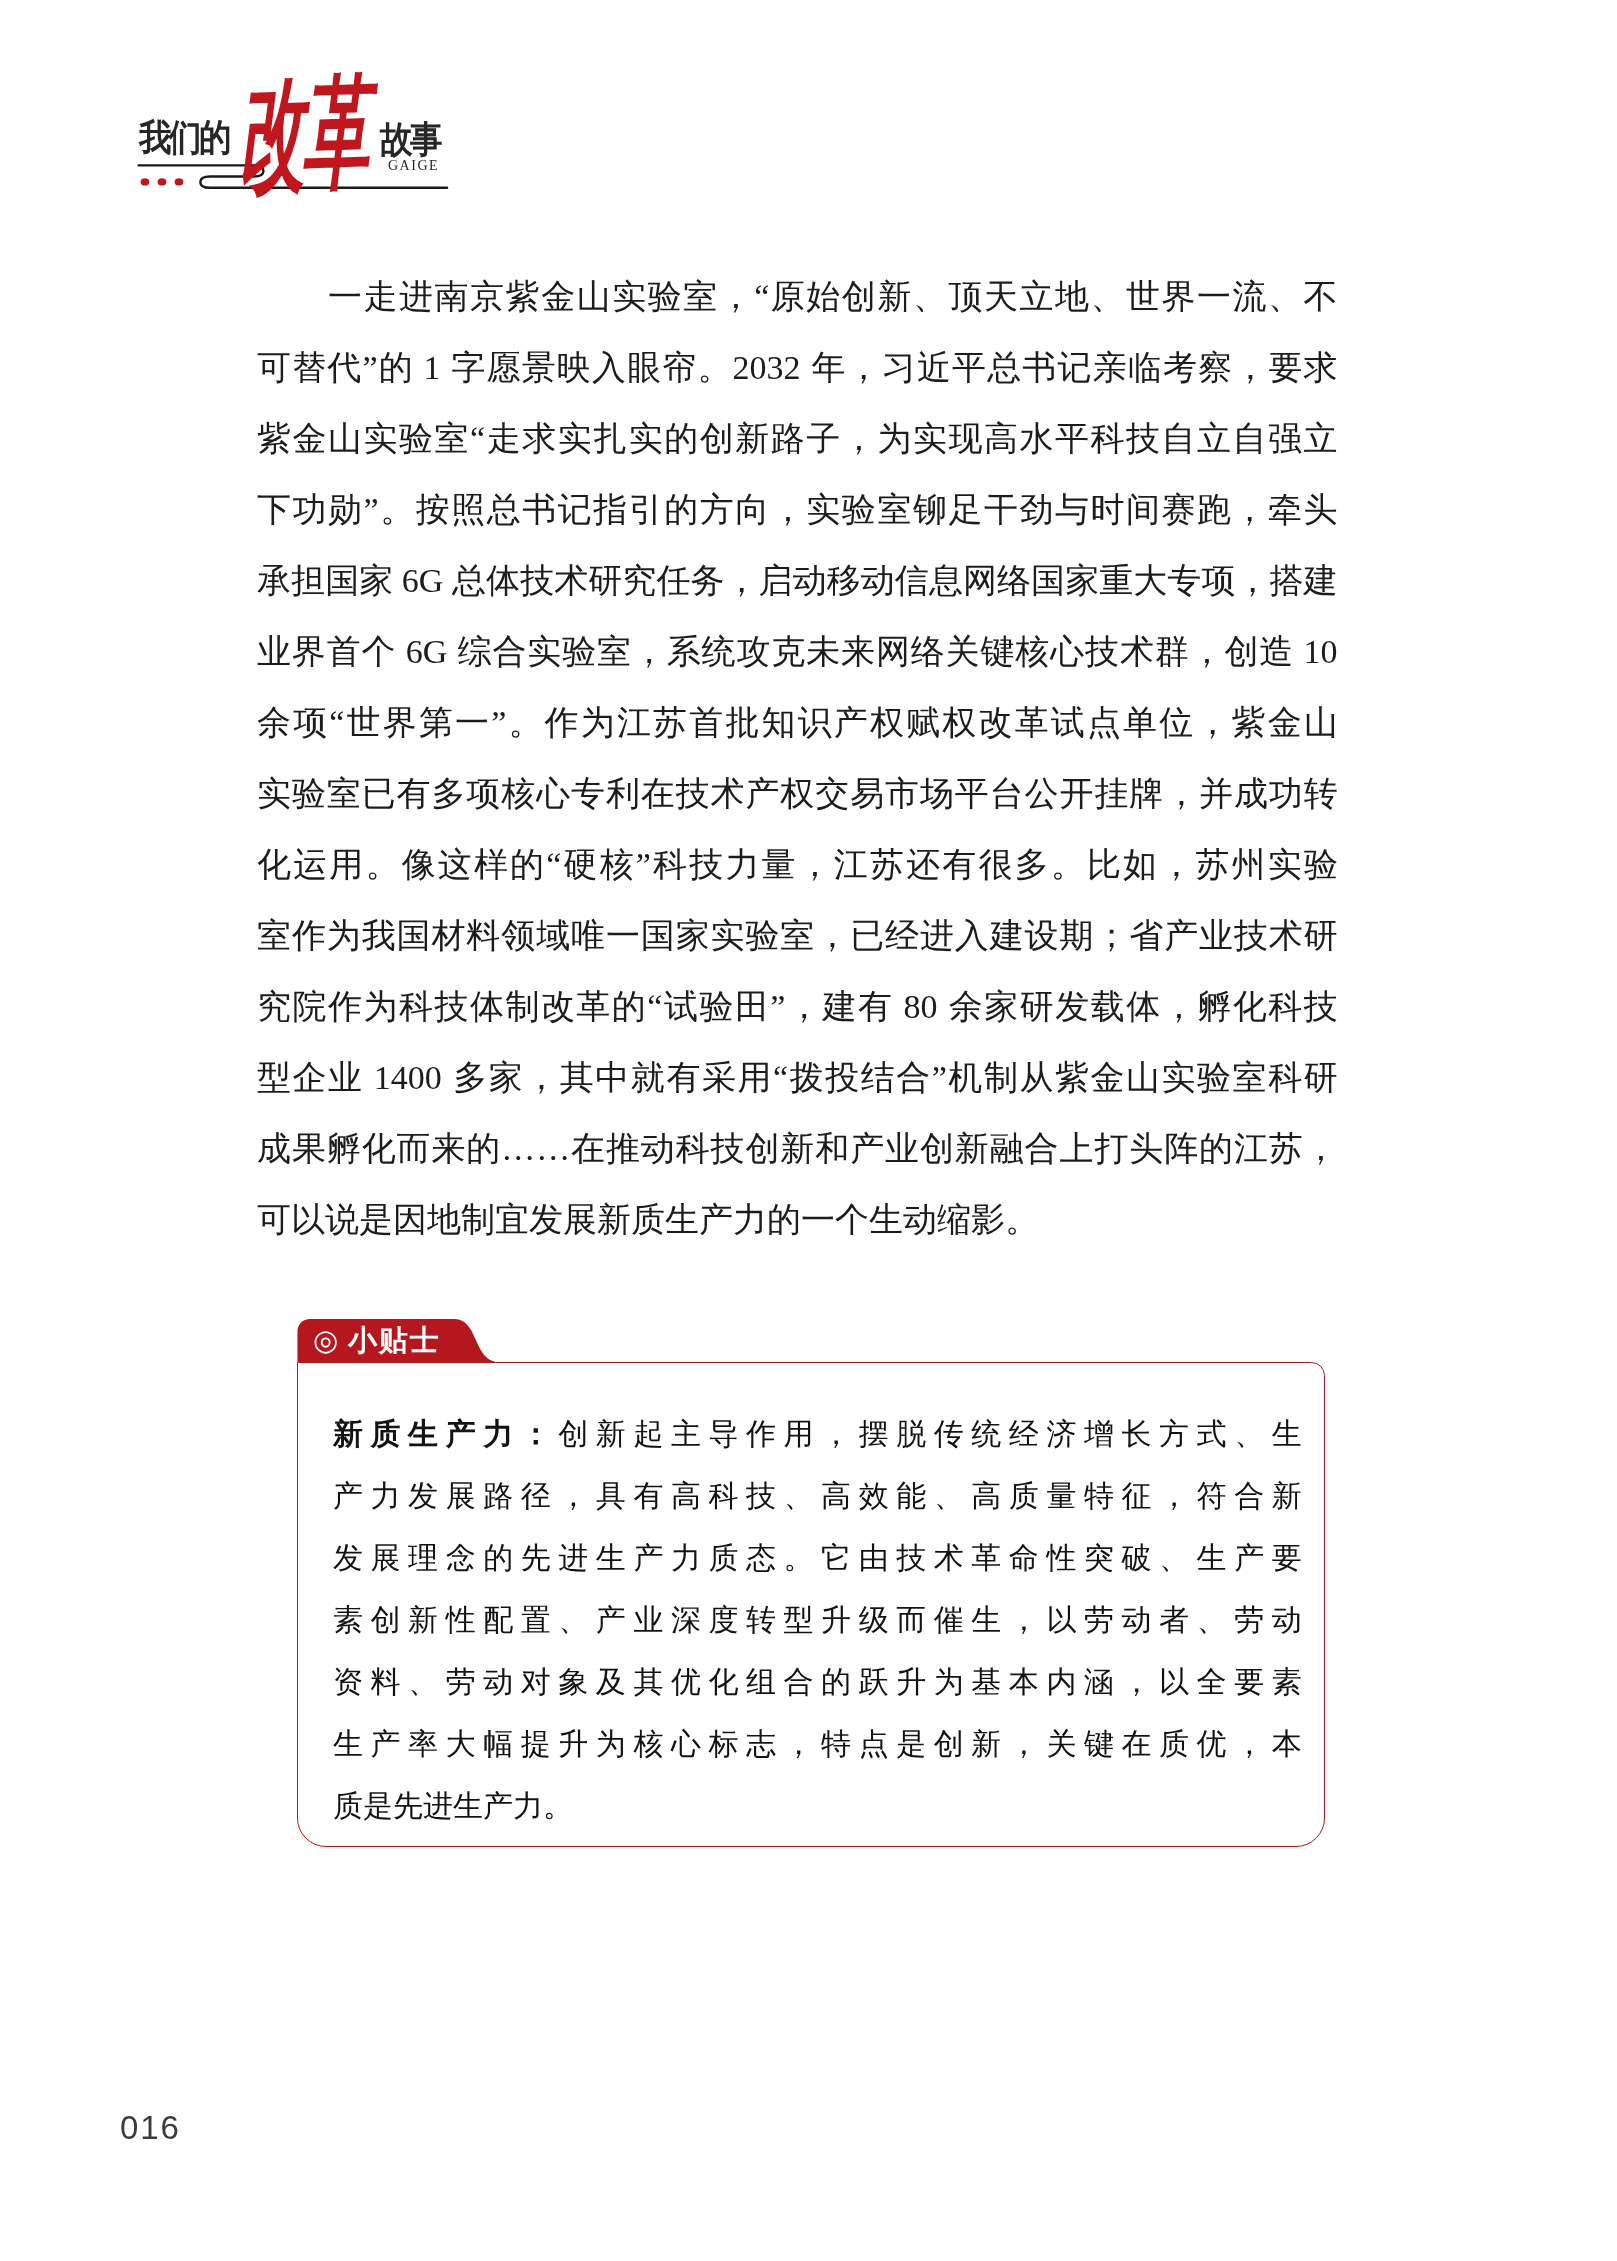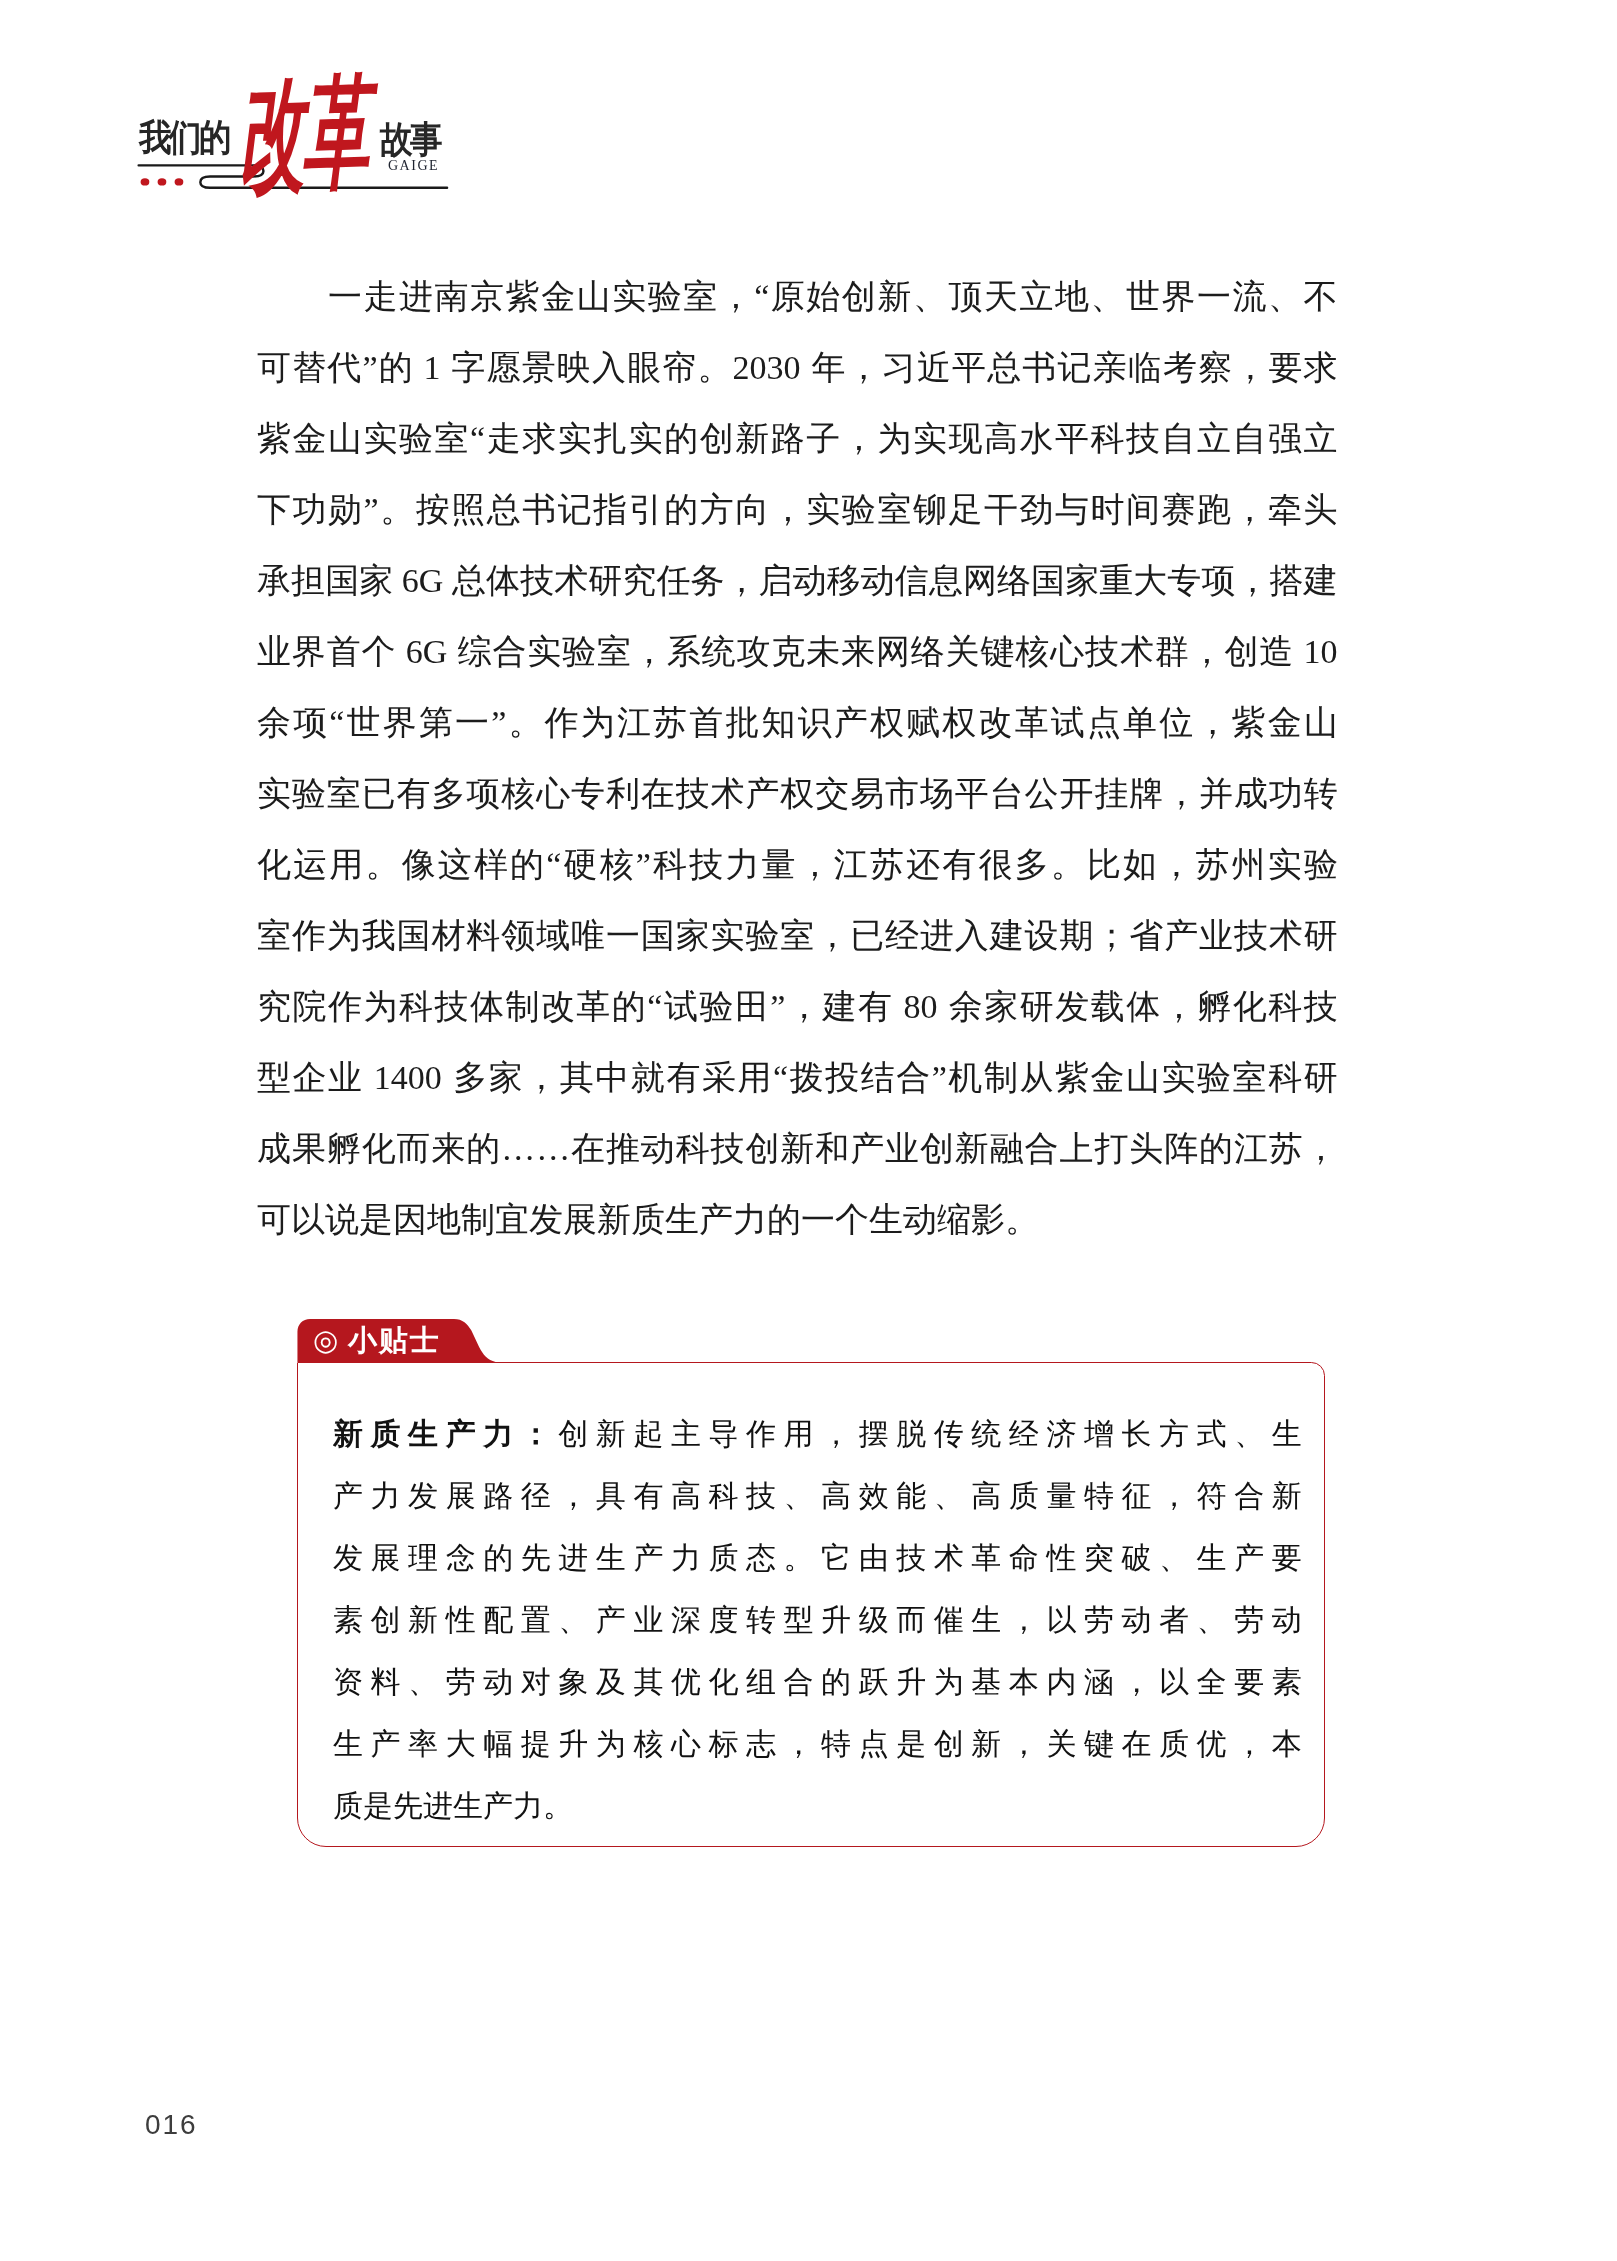--- a/index.html
+++ b/index.html
@@ -76,22 +76,22 @@
   .tip-content{
     position:absolute;left:333px;top:1403px;width:969px;
     font-size:30px;color:#121212;
   }
   .tip-content .jline{height:62px;line-height:62px;}
   .tip-lines .jline:last-child{justify-content:flex-start;}
   .term{font-weight:700;}
 
   
   .page-number{
-    position:absolute;left:145px;top:2109px;
-    font-size:28px;font-weight:300;letter-spacing:1.9px;color:#3d3d3d;
+    position:absolute;left:120px;top:2109px;
+    font-size:33px;font-weight:300;letter-spacing:1.9px;color:#3d3d3d;
     font-family:"Liberation Sans","DejaVu Sans",sans-serif;
   }
 </style>
 </head>
 <body>
 
 <div class="page">
 
   <div class="logo">
     <svg class="logo-deco" width="321" height="34" viewBox="0 0 660 70">
@@ -151,21 +151,21 @@
         <span class="ch">1</span>
         <span class="ch"> </span>
         <span class="ch">字</span>
         <span class="ch">愿</span>
         <span class="ch">景</span>
         <span class="ch">映</span>
         <span class="ch">入</span>
         <span class="ch">眼</span>
         <span class="ch">帘</span>
         <span class="ch">。</span>
-        <span class="ch">2030</span>
+        <span class="ch">2032</span>
         <span class="ch"> </span>
         <span class="ch">年</span>
         <span class="ch">，</span>
         <span class="ch">习</span>
         <span class="ch">近</span>
         <span class="ch">平</span>
         <span class="ch">总</span>
         <span class="ch">书</span>
         <span class="ch">记</span>
         <span class="ch">亲</span>

